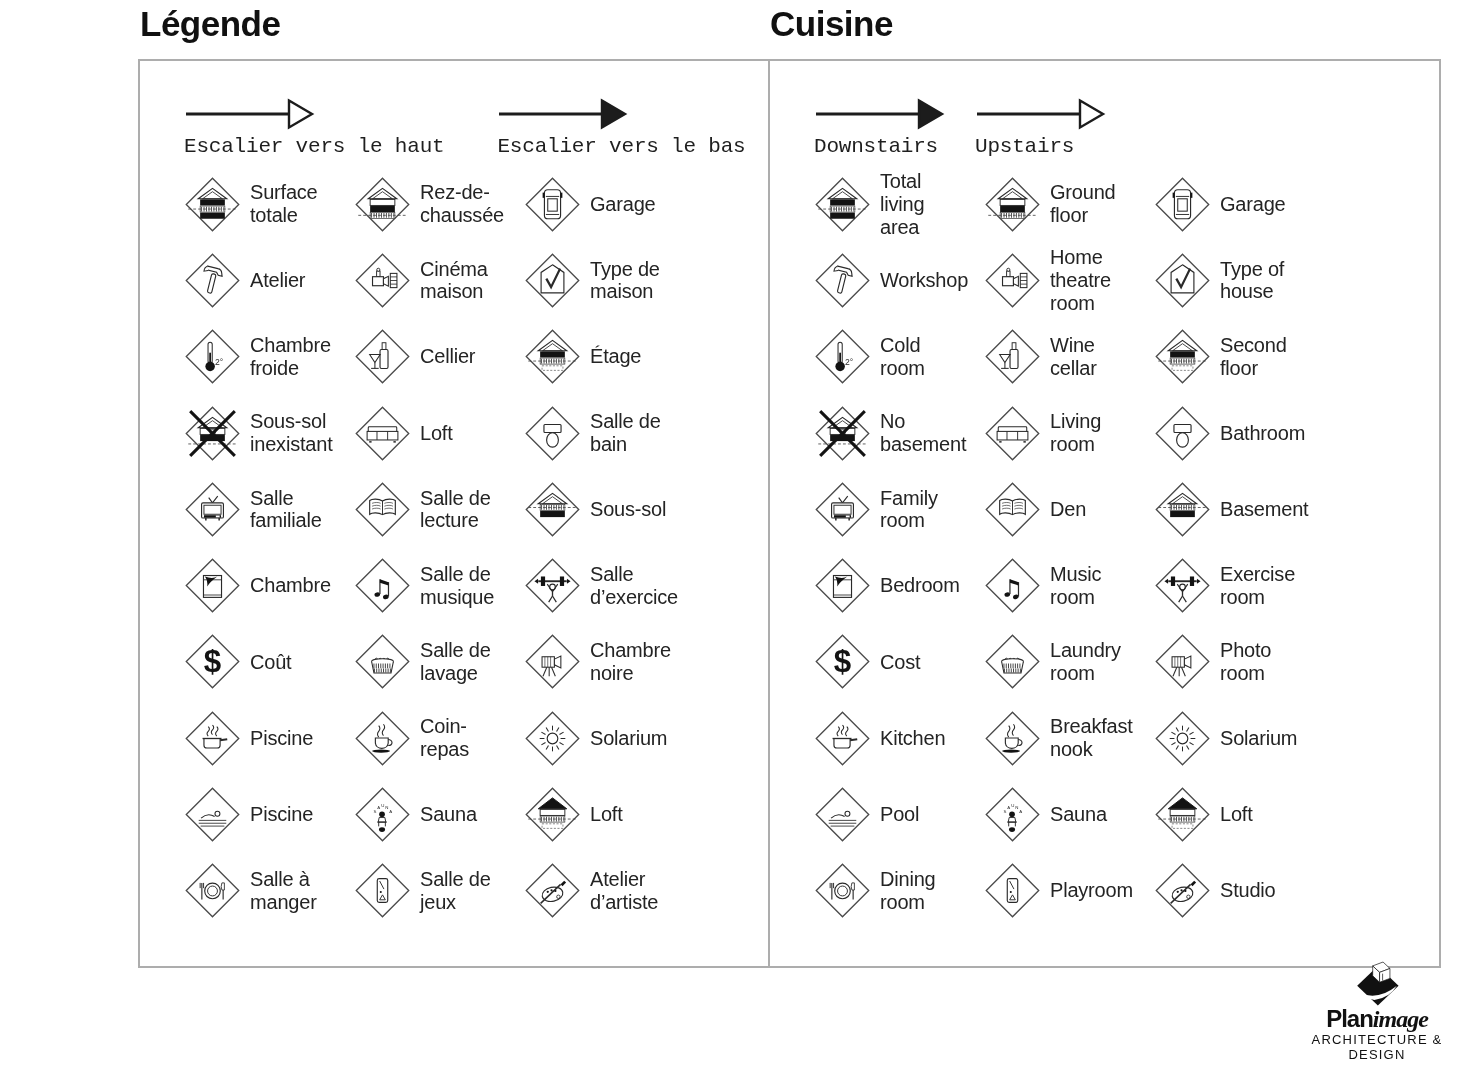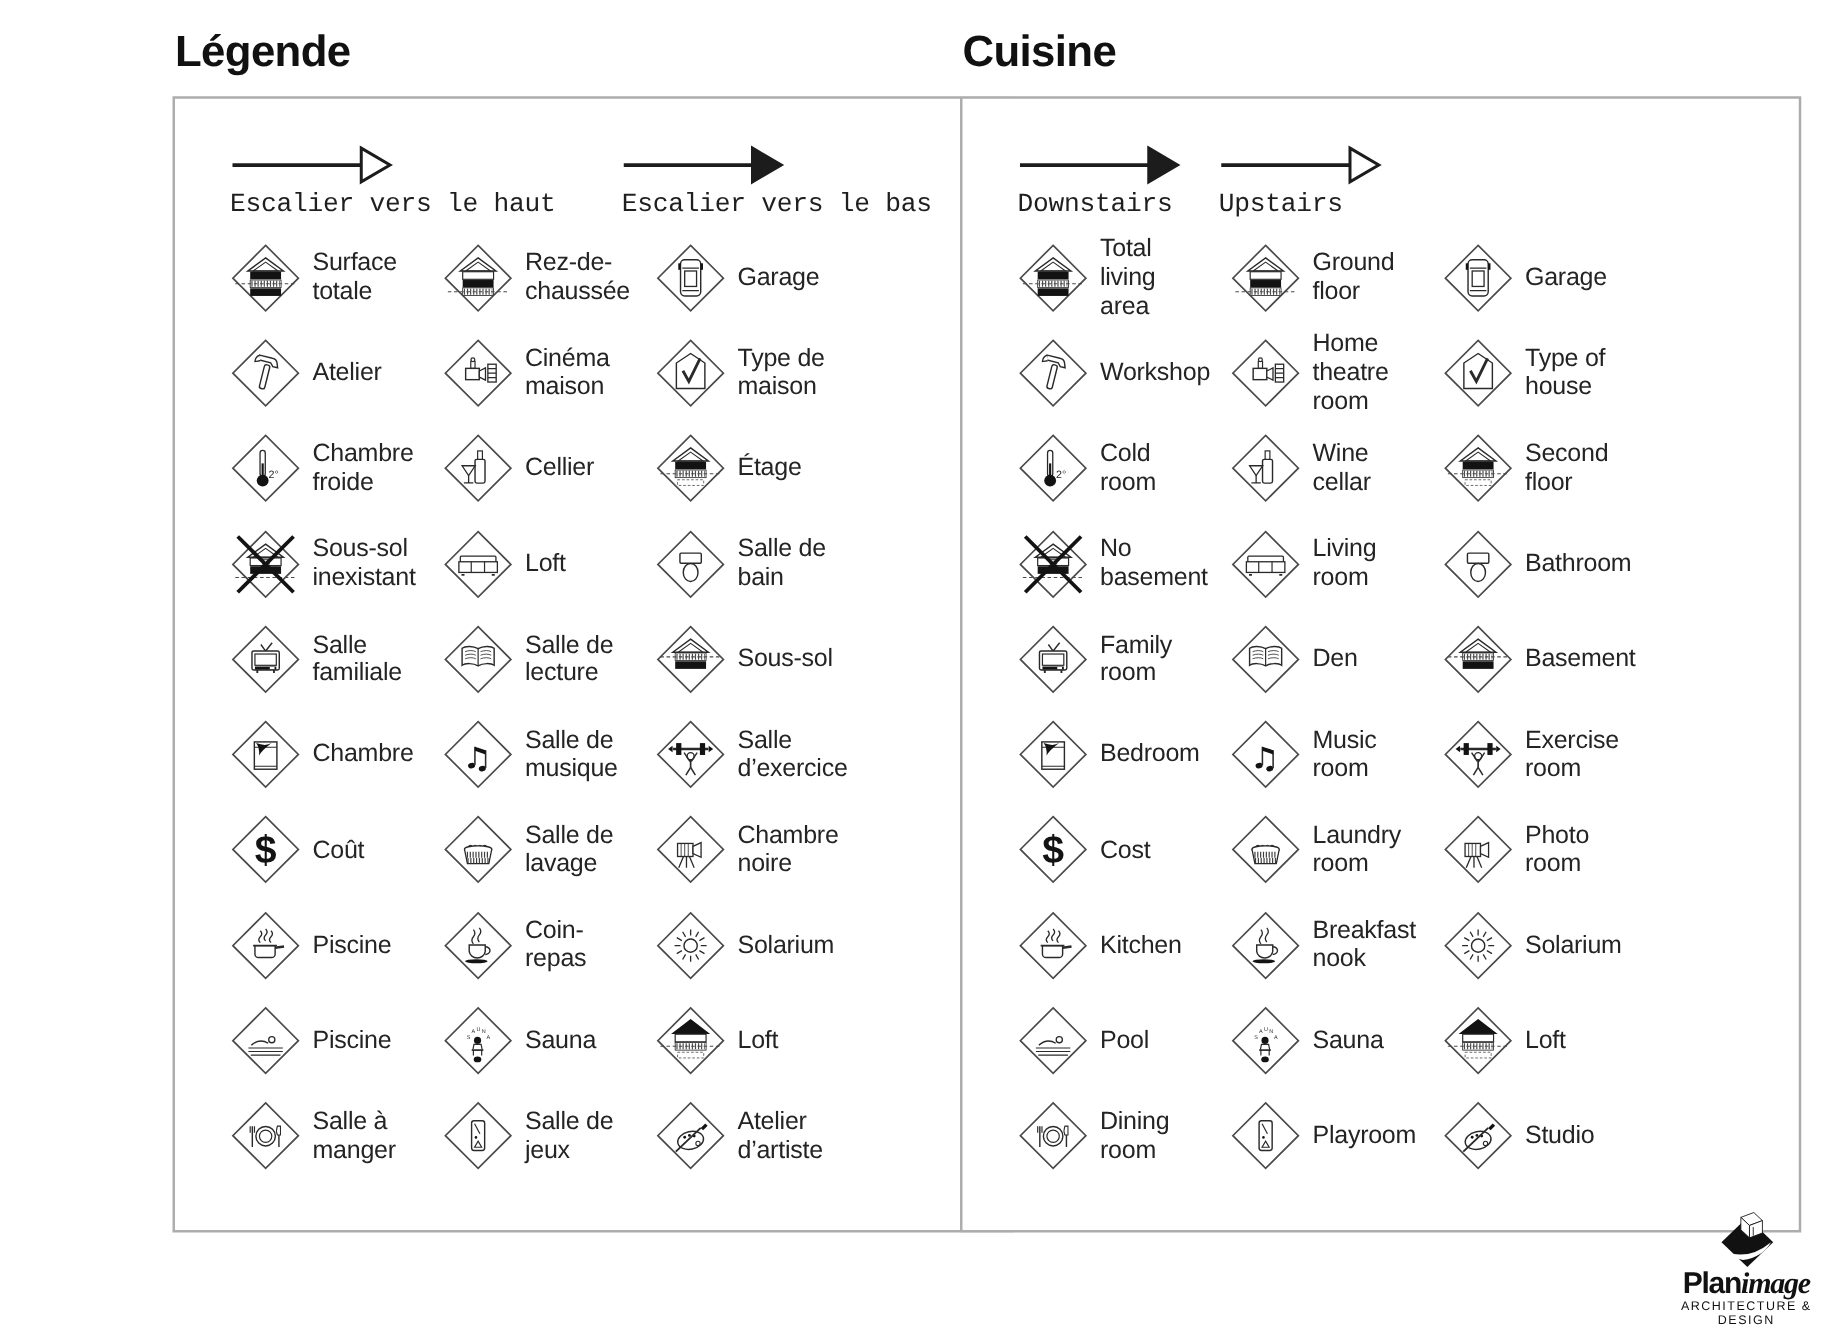--- a/index.html
+++ b/index.html
@@ -1,41 +1,41 @@
 <!DOCTYPE html>
 <html><head>
 <meta charset="utf-8">
 <style>
   html,body{margin:0;padding:0;background:#fff;}
   .page{position:relative;width:1478px;height:1074px;background:#fff;overflow:hidden;
         font-family:"Liberation Sans",sans-serif;color:#222;}
-  .panel-block{position:absolute;top:20px;width:673px;}
+  .panel-block{position:absolute;top:2px;width:673px;}
   .panel-fr{left:138px;}
   .panel-en{left:768px;}
   .panel-title{font-size:35px;font-weight:800;letter-spacing:-0.5px;color:#111;
                margin:0 0 13px 2px;height:44px;line-height:44px;}
   .panel-box{box-sizing:border-box;border:2px solid #adadad;background:#fff;height:909px;
              padding:36px 8px 0 44px;}
   .arrow-row{display:flex;gap:53px;margin-bottom:8px;font-family:Liberation Mono, monospace;}
   .panel-en .arrow-row{gap:29px;}
   .arrow-group{display:flex;flex-direction:column;}
   .arrow-svg{display:block;width:132px;height:34px;margin-bottom:4px;}
   .arrow-label{font-size:21px;color:#1f1f1f;white-space:nowrap;letter-spacing:-0.2px;}
   .items-grid{display:grid;grid-template-columns:170px 170px 1fr;grid-auto-rows:76.3px;
               align-items:center;margin-top:4px;}
   .item{display:flex;align-items:center;gap:9px;}
   .item .icon{flex:0 0 auto;width:57px;height:57px;}
   .item .icon svg{display:block;width:57px;height:57px;}
   .item .label{font-size:20px;line-height:1.14;color:#242424;letter-spacing:-0.2px;white-space:nowrap;}
-  .logo{position:absolute;right:8px;bottom:12px;width:146px;text-align:center;color:#111;}
+  .logo{position:absolute;right:28px;bottom:12px;width:146px;text-align:center;color:#111;}
   .logo-mark{display:block;margin:0 auto -2px auto;}
   .brand{font-size:24px;line-height:24px;white-space:nowrap;}
   .brand-bold{font-weight:900;letter-spacing:-1px;}
   .brand-script{font-family:"Liberation Serif",serif;font-style:italic;font-weight:700;letter-spacing:-1px;}
-  .tagline{font-size:10px;letter-spacing:1.2px;margin-top:1px;color:#111;}
+  .tagline{font-size:13px;letter-spacing:1.2px;margin-top:1px;color:#111;}
 </style>
 </head>
 <body>
 
 <div class="page">
 
   <section class="panel-block panel-fr">
     <h1 class="panel-title">Légende</h1>
     <div class="panel-box">
       <div class="arrow-row">

